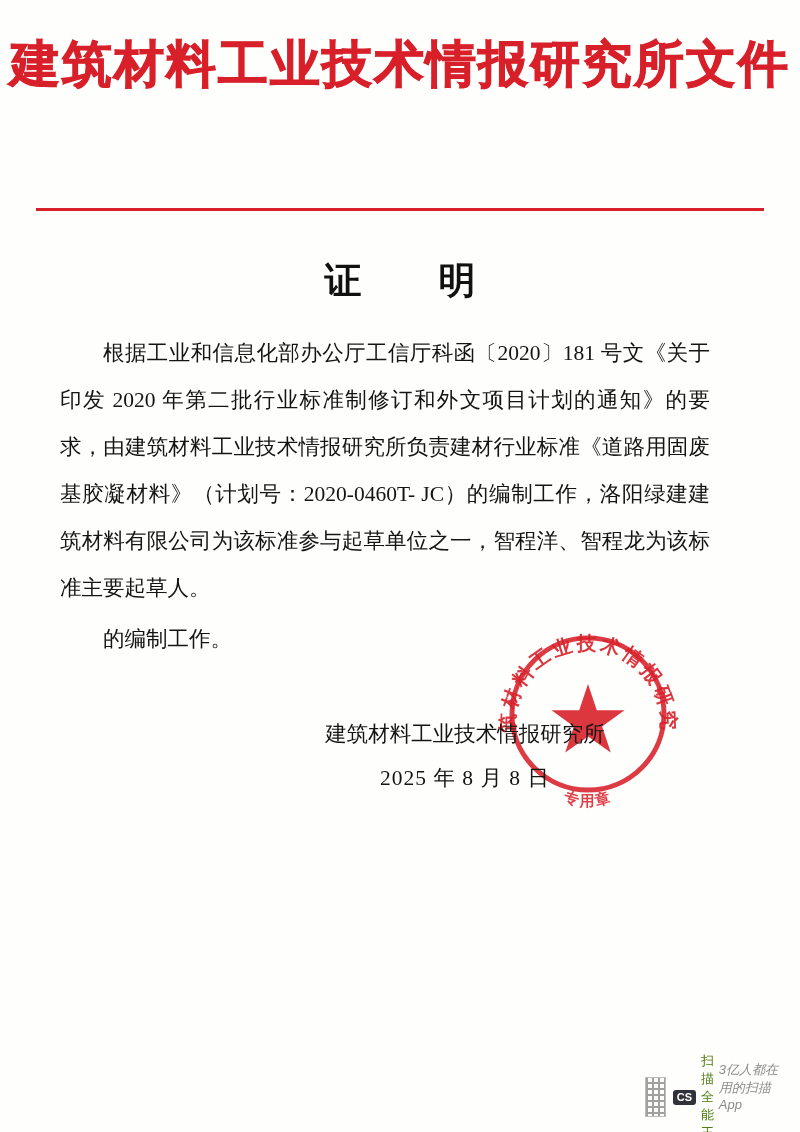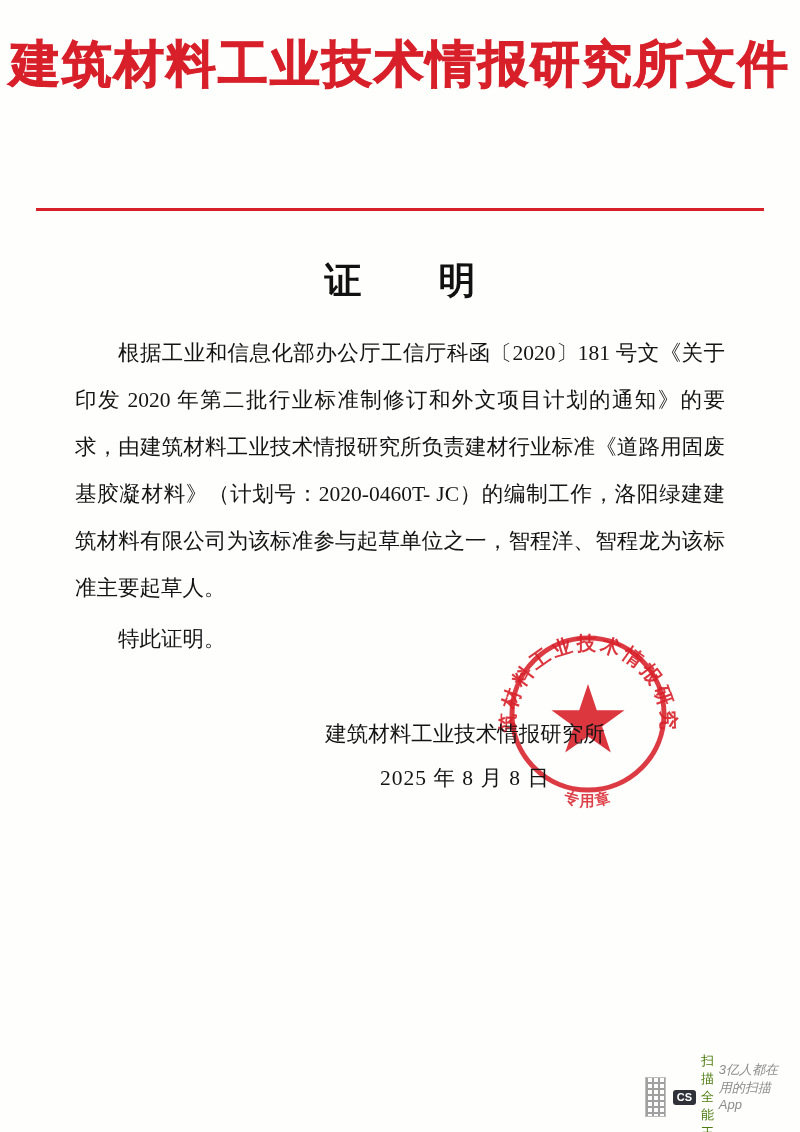--- a/index.html
+++ b/index.html
@@ -60,21 +60,21 @@
     letter-spacing: 20px;
     text-indent: 20px;
     color: #111;
     font-family: "DejaVu Serif", "Liberation Serif", serif;
   }
 
   
   .body-text {
     position: absolute;
     top: 330px;
-    left: 75px;
+    left: 60px;
     width: 650px;
     font-size: 21.5px;
     line-height: 47px;
     color: #141414;
     text-align: justify;
     text-justify: inter-ideograph;
   }
   .body-text p {
     margin: 0 0 4px 0;
     text-indent: 2em;
@@ -176,21 +176,21 @@
   <div class="doc-header">
     <div class="doc-header-title">建筑材料工业技术情报研究所文件</div>
   </div>
 
   <div class="red-rule"></div>
 
   <div class="cert-title">证　明</div>
 
   <div class="body-text">
     <p>根据工业和信息化部办公厅工信厅科函〔2020〕181 号文《关于印发 2020 年第二批行业标准制修订和外文项目计划的通知》的要求，由建筑材料工业技术情报研究所负责建材行业标准《道路用固废基胶凝材料》（计划号：2020-0460T- JC）的编制工作，洛阳绿建建筑材料有限公司为该标准参与起草单位之一，智程洋、智程龙为该标准主要起草人。</p>
-    <p>特此证明。</p>
+    <p>的编制工作。</p>
   </div>
 
   <div class="seal">
     <svg width="204" height="204" viewBox="0 0 204 204" xmlns="http://www.w3.org/2000/svg">
       <defs>
         <path id="sealArc" d="M 102,102 m -76,0 a 76,76 0 1,1 152,0" fill="none"></path>
         <path id="sealArcTop" d="M 28,112 A 74,74 0 0 1 176,112" fill="none"></path>
         <path id="sealArcBottom" d="M 40,132 A 62,62 0 0 0 164,132" fill="none"></path>
       </defs>
       <circle cx="102" cy="102" r="76" fill="none" stroke="#d8202a" stroke-width="5" opacity="0.88"></circle>

